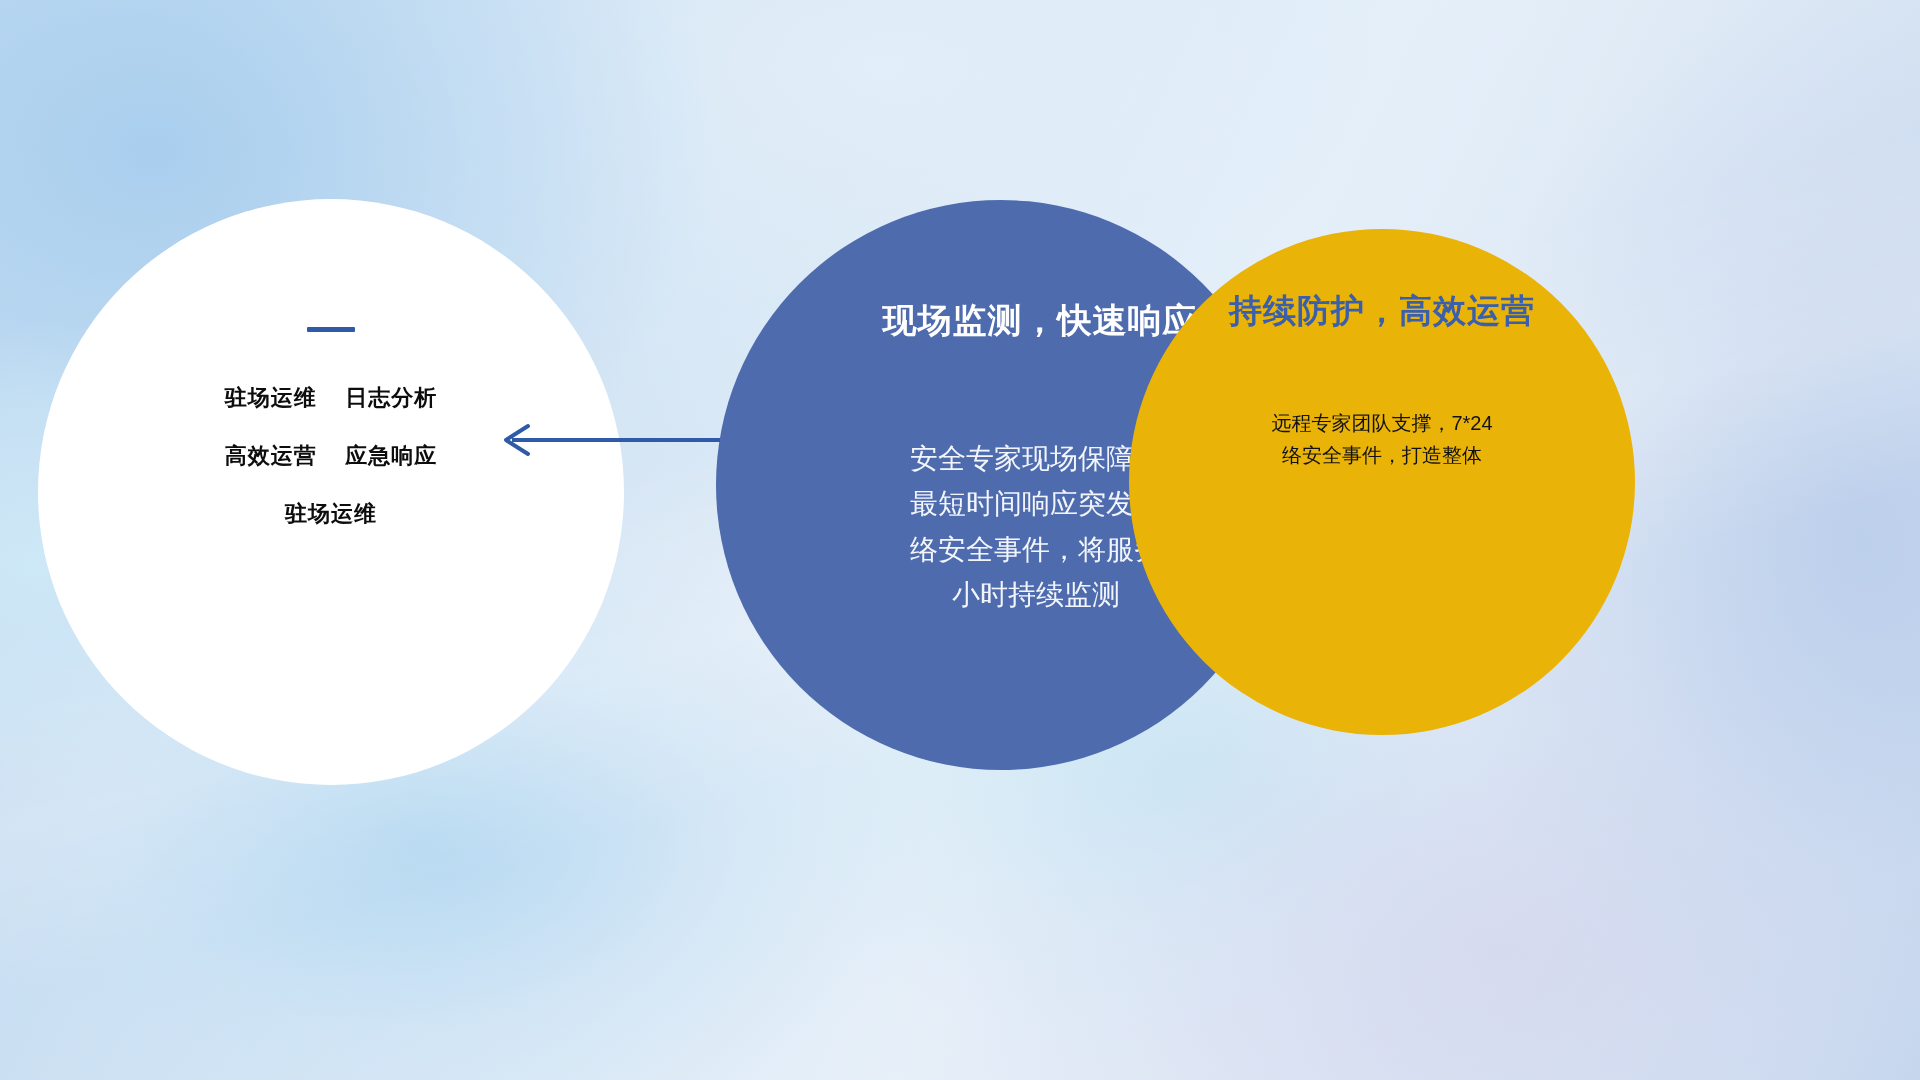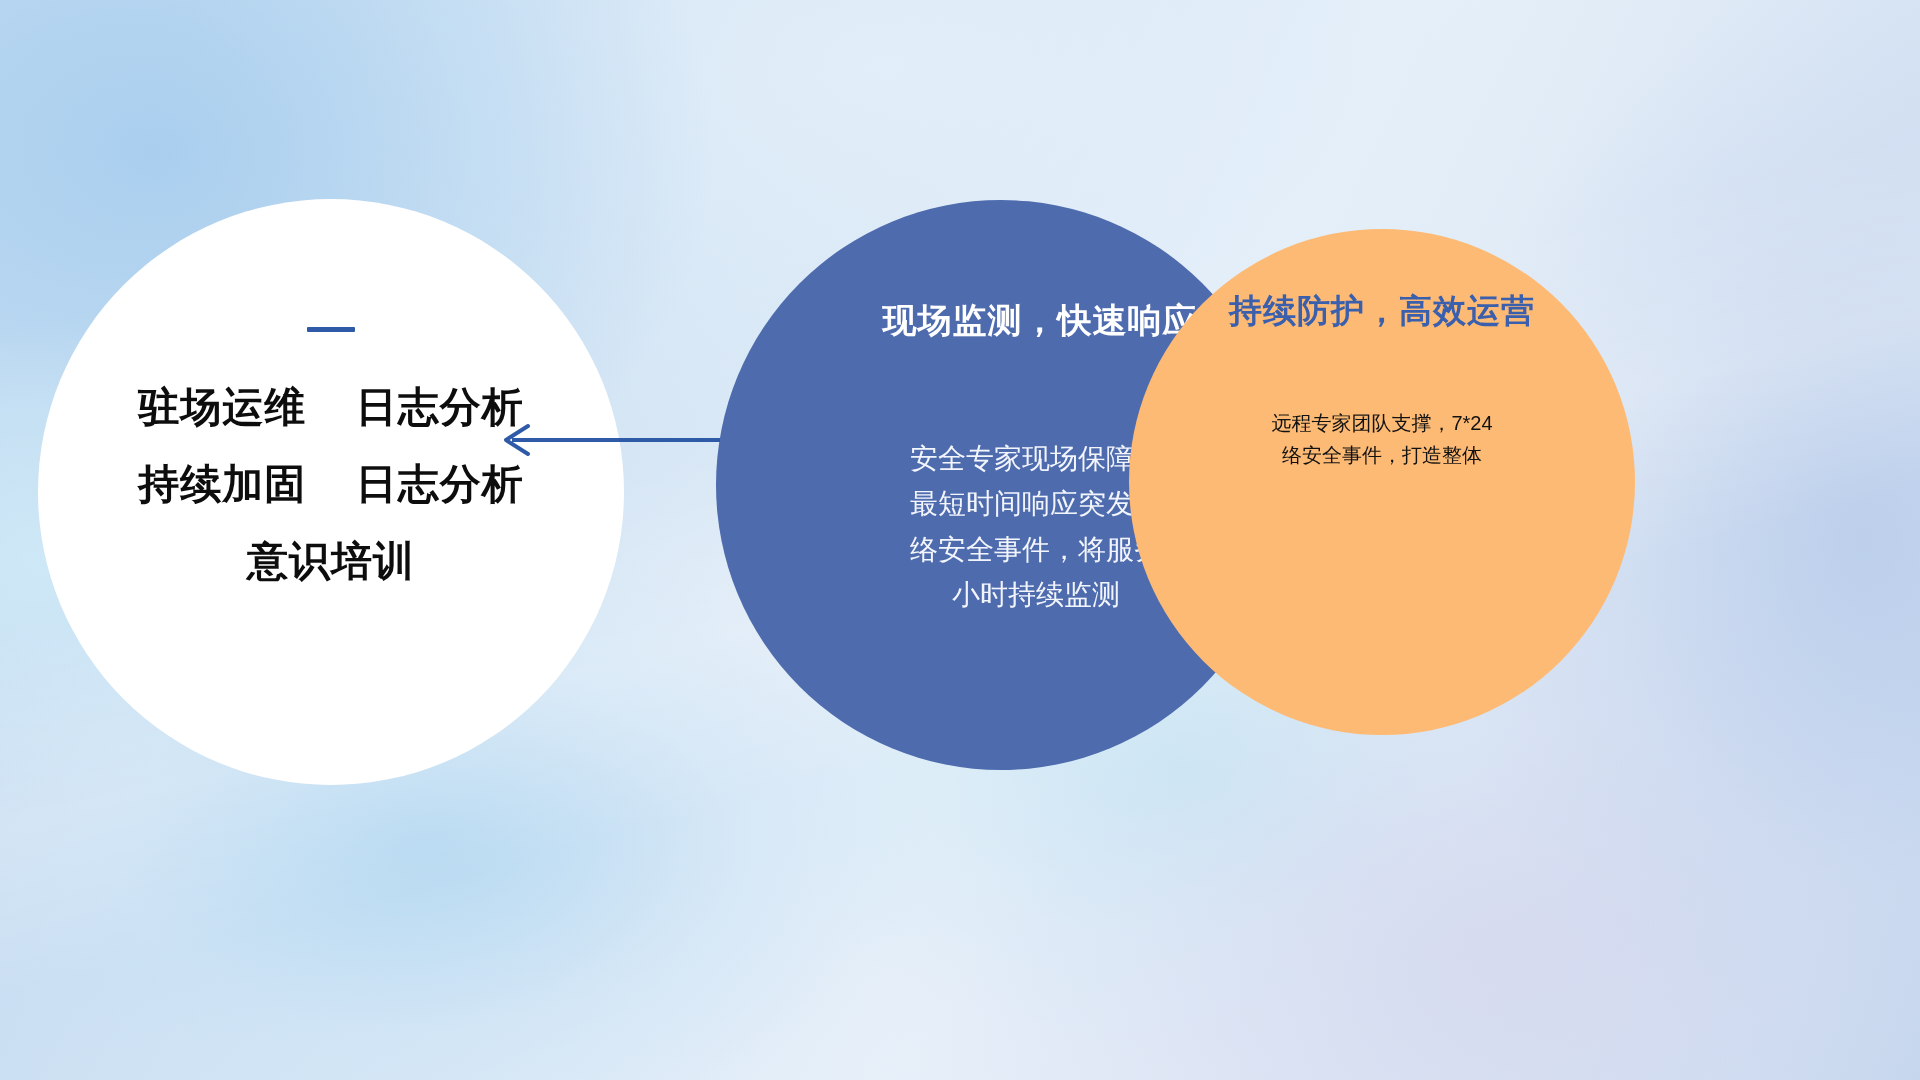--- a/index.html
+++ b/index.html
@@ -64,21 +64,21 @@
   }
   #circle-left .inner {
     position:absolute; left:0; right:0; top:128px;
     text-align:center;
   }
   .accent-dash {
     width:48px; height:5px; background:#2e5aa8;
     margin:0 auto 55px auto; border-radius:1px;
   }
   .tag-row {
-    font-size:41px; font-weight:bold; color:#0d0d0d;
+    font-size:22px; font-weight:bold; color:#0d0d0d;
     letter-spacing:1px; line-height:1; margin-bottom:36px;
     white-space:pre;
   }
   .tag-row.last { margin-bottom:0; }
 
   
   #circle-mid {
     left:716px; top:200px; width:570px; height:570px;
     background:#4e6bae;
   }
@@ -92,21 +92,21 @@
   }
   .mid-body {
     margin-top:92px; font-size:28px; color:#f2f5fb;
     line-height:1.62; width:344px; margin-left:auto; margin-right:auto;
     text-align:center; padding-left:70px;
   }
 
   
   #circle-right {
     left:1129px; top:229px; width:506px; height:506px;
-    background:#fdba74;
+    background:#eab308;
   }
   #circle-right .right-inner {
     position:absolute; left:0; right:0; top:60px; text-align:center;
   }
   .right-title {
     font-size:33px; font-weight:bold; color:#3a5fad;
     letter-spacing:1px; white-space:nowrap;
   }
   .right-body {
     margin-top:74px; font-size:20px; color:#121212;
@@ -153,22 +153,22 @@
         <div>远程专家团队支撑，7*24</div>
         <div>络安全事件，打造整体</div>
       </div>
     </div>
   </div>
 
   <div class="circle" id="circle-left">
     <div class="inner">
       <div class="accent-dash"></div>
       <div class="tag-row">驻场运维    日志分析</div>
-      <div class="tag-row">持续加固    日志分析</div>
-      <div class="tag-row last">意识培训</div>
+      <div class="tag-row">高效运营    应急响应</div>
+      <div class="tag-row last">驻场运维</div>
     </div>
   </div>
 
   <div id="arrow">
     <svg width="230" height="44" viewBox="0 0 230 44">
       <line x1="230" y1="22" x2="22" y2="22" stroke="#2e5aa8" stroke-width="4"></line>
       <polyline points="38,8 16,22 38,36" fill="none" stroke="#2e5aa8" stroke-width="4" stroke-linecap="round" stroke-linejoin="round"></polyline>
     </svg>
   </div>
 

